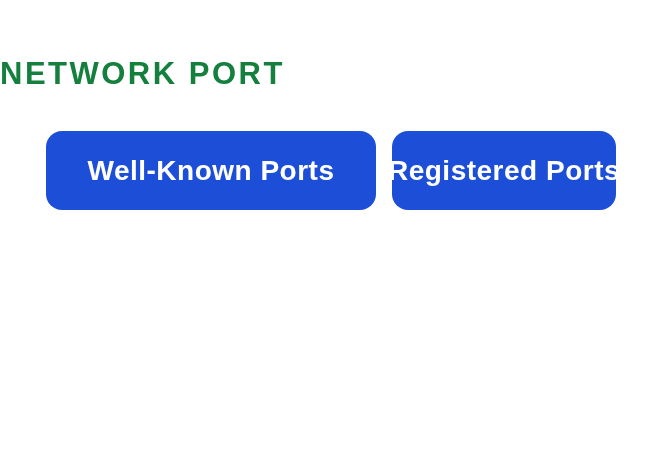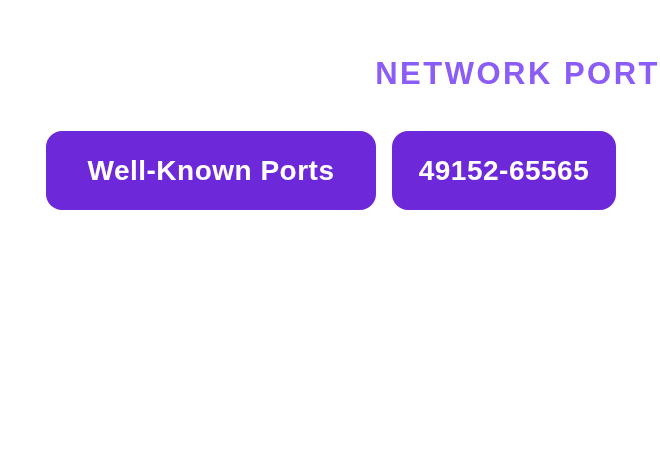--- a/index.html
+++ b/index.html
@@ -13,39 +13,39 @@
     height: 472px;
     background: #ffffff;
     overflow: hidden;
     font-family: "Liberation Sans", sans-serif;
   }
   .title {
     position: absolute;
     top: 56px;
     left: 0;
     width: 100%;
-    text-align: right;
+    text-align: left;
     font-size: 31px;
     line-height: 36px;
     font-weight: 800;
     letter-spacing: 2.5px;
-    color: #8b5cf6;
+    color: #15803d;
   }
   .grid {
     position: absolute;
     top: 131px;
     left: 46px;
     display: grid;
     grid-template-columns: 330px 224px;
     grid-auto-rows: 79px;
     column-gap: 16px;
     row-gap: 17px;
   }
   .box {
-    background: #6d28d9;
+    background: #1d4ed8;
     border-radius: 16px;
     display: flex;
     align-items: center;
     justify-content: center;
     color: #ffffff;
     font-size: 28px;
     font-weight: 700;
     letter-spacing: 0.5px;
     white-space: nowrap;
   }
@@ -54,17 +54,17 @@
 <body>
 
 <div class="canvas">
 
   <div class="title">NETWORK PORT</div>
 
   <div class="grid">
 
     <div class="box">Well-Known Ports</div>
 
+    <div class="box">Registered Ports</div>
 
-    <div class="box">49152-65565</div>
 
   </div>
 </div>
 
 </body></html>

